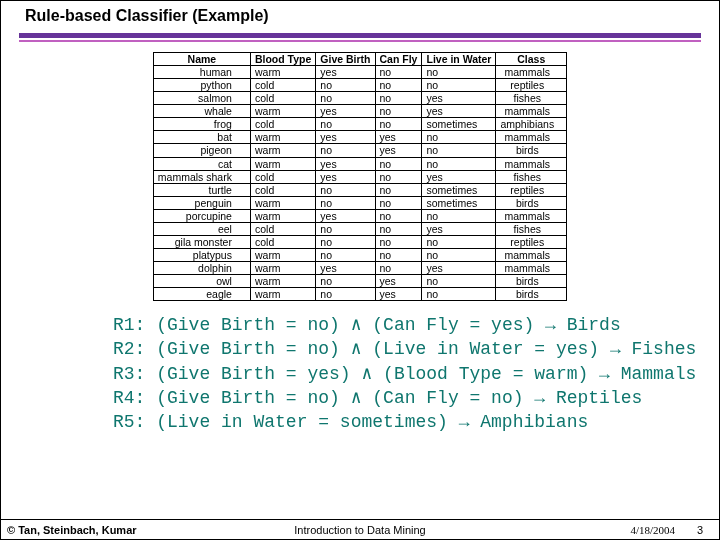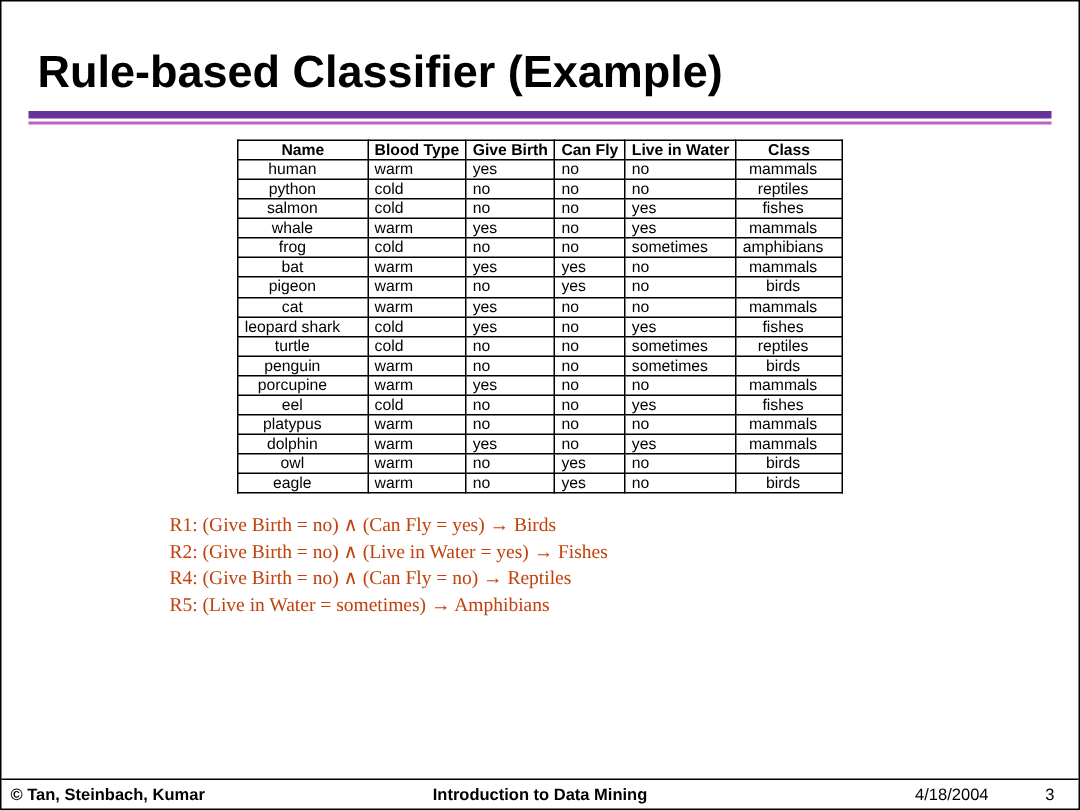--- a/index.html
+++ b/index.html
@@ -3,23 +3,23 @@
 <meta charset="utf-8">
 <style>
   * { box-sizing: border-box; margin: 0; padding: 0; }
   html, body { width: 720px; height: 540px; overflow: hidden; font-family: Arial, Helvetica, sans-serif; background: #fff; }
   .slide {
     width: 720px; height: 540px; position: relative; border: 1px solid #000;
   }
   .title {
     font-family: Verdana, Arial, sans-serif;
     font-weight: bold;
-    font-size: 30px;
+    font-size: 16px;
     color: #000;
-    padding: 31px 0 8px 24px;
+    padding: 6px 0 8px 24px;
   }
   .hr-group { margin: 0 18px 10px 18px; }
   .hr1 { border: none; border-top: 5px solid #663399; margin-bottom: 2px; }
   .hr2 { border: none; border-top: 2px solid #c060c0; }
   .table-wrap { display:flex; justify-content:center; }
   table.data {
     border-collapse: collapse;
     font-size: 10.5px;
     font-family: Arial, sans-serif;
   }
@@ -27,43 +27,43 @@
     border: 1px solid #000;
     padding: 0px 4px;
     line-height: 1.15;
     background: #fff;
     color: #000;
     white-space: nowrap;
   }
   table.data th {
     font-weight: bold;
   }
-  table.data td.name { text-align: center; padding-right: 18px; }
+  table.data td.name { text-align: right; padding-right: 18px; }
   table.data td.attr { text-align: left; padding-right: 10px; }
   table.data td.cls  { text-align: center; padding-right: 12px; }
   .rules {
     margin: 12px 0 0 112px;
-    font-family: Liberation Serif, serif;
-    font-size: 13px;
-    color: #c2410c;
+    font-family: Liberation Mono, monospace;
+    font-size: 18px;
+    color: #0f766e;
     line-height: 1.35;
   }
   .footer {
     position: absolute;
     left: 0; right: 0; bottom: 0;
     height: 20px;
     border-top: 1px solid #000;
     font-size: 11px;
     color: #000;
     display: flex;
     align-items: center;
   }
   .footer .fleft { position:absolute; left:6px;font-weight:bold; }
-  .footer .fcenter { position:absolute; left:0; right:0; text-align:center;font-weight:bold; }
-  .footer .fdate { position:absolute; right:60px; }
+  .footer .fcenter { position:absolute; left:0; right:0; text-align:center; }
+  .footer .fdate { position:absolute; right:44px;font-family:Liberation Serif, serif; }
   .footer .fpage { position:absolute; right:16px; }
 </style>
 </head>
 <body>
 
 <div class="slide">
 
   <div class="title">Rule-based Classifier (Example)</div>
 
   <div class="hr-group">
@@ -142,21 +142,21 @@
           </tr>
           <tr>
             <td class="name">cat</td>
             <td class="attr">warm</td>
             <td class="attr">yes</td>
             <td class="attr">no</td>
             <td class="attr">no</td>
             <td class="cls">mammals</td>
           </tr>
           <tr>
-            <td class="name">leopard shark</td>
+            <td class="name">mammals shark</td>
             <td class="attr">cold</td>
             <td class="attr">yes</td>
             <td class="attr">no</td>
             <td class="attr">yes</td>
             <td class="cls">fishes</td>
           </tr>
           <tr>
             <td class="name">turtle</td>
             <td class="attr">cold</td>
             <td class="attr">no</td>
@@ -180,20 +180,28 @@
             <td class="attr">no</td>
             <td class="cls">mammals</td>
           </tr>
           <tr>
             <td class="name">eel</td>
             <td class="attr">cold</td>
             <td class="attr">no</td>
             <td class="attr">no</td>
             <td class="attr">yes</td>
             <td class="cls">fishes</td>
+          </tr>
+          <tr>
+            <td class="name">gila monster</td>
+            <td class="attr">cold</td>
+            <td class="attr">no</td>
+            <td class="attr">no</td>
+            <td class="attr">no</td>
+            <td class="cls">reptiles</td>
           </tr>
           <tr>
             <td class="name">platypus</td>
             <td class="attr">warm</td>
             <td class="attr">no</td>
             <td class="attr">no</td>
             <td class="attr">no</td>
             <td class="cls">mammals</td>
           </tr>
           <tr>
@@ -220,20 +228,21 @@
             <td class="attr">no</td>
             <td class="cls">birds</td>
           </tr>
         </tbody>
     </table>
   </div>
 
   <div class="rules">
     <div>R1: (Give Birth = no) ∧ (Can Fly = yes) → Birds</div>
     <div>R2: (Give Birth = no) ∧ (Live in Water = yes) → Fishes</div>
+    <div>R3: (Give Birth = yes) ∧ (Blood Type = warm) → Mammals</div>
     <div>R4: (Give Birth = no) ∧ (Can Fly = no) → Reptiles</div>
     <div>R5: (Live in Water = sometimes) → Amphibians</div>
   </div>
 
   <div class="footer">
     <span class="fleft">© Tan, Steinbach, Kumar</span>
     <span class="fcenter">Introduction to Data Mining</span>
     <span class="fdate">4/18/2004</span>
     <span class="fpage">3</span>
   </div>

